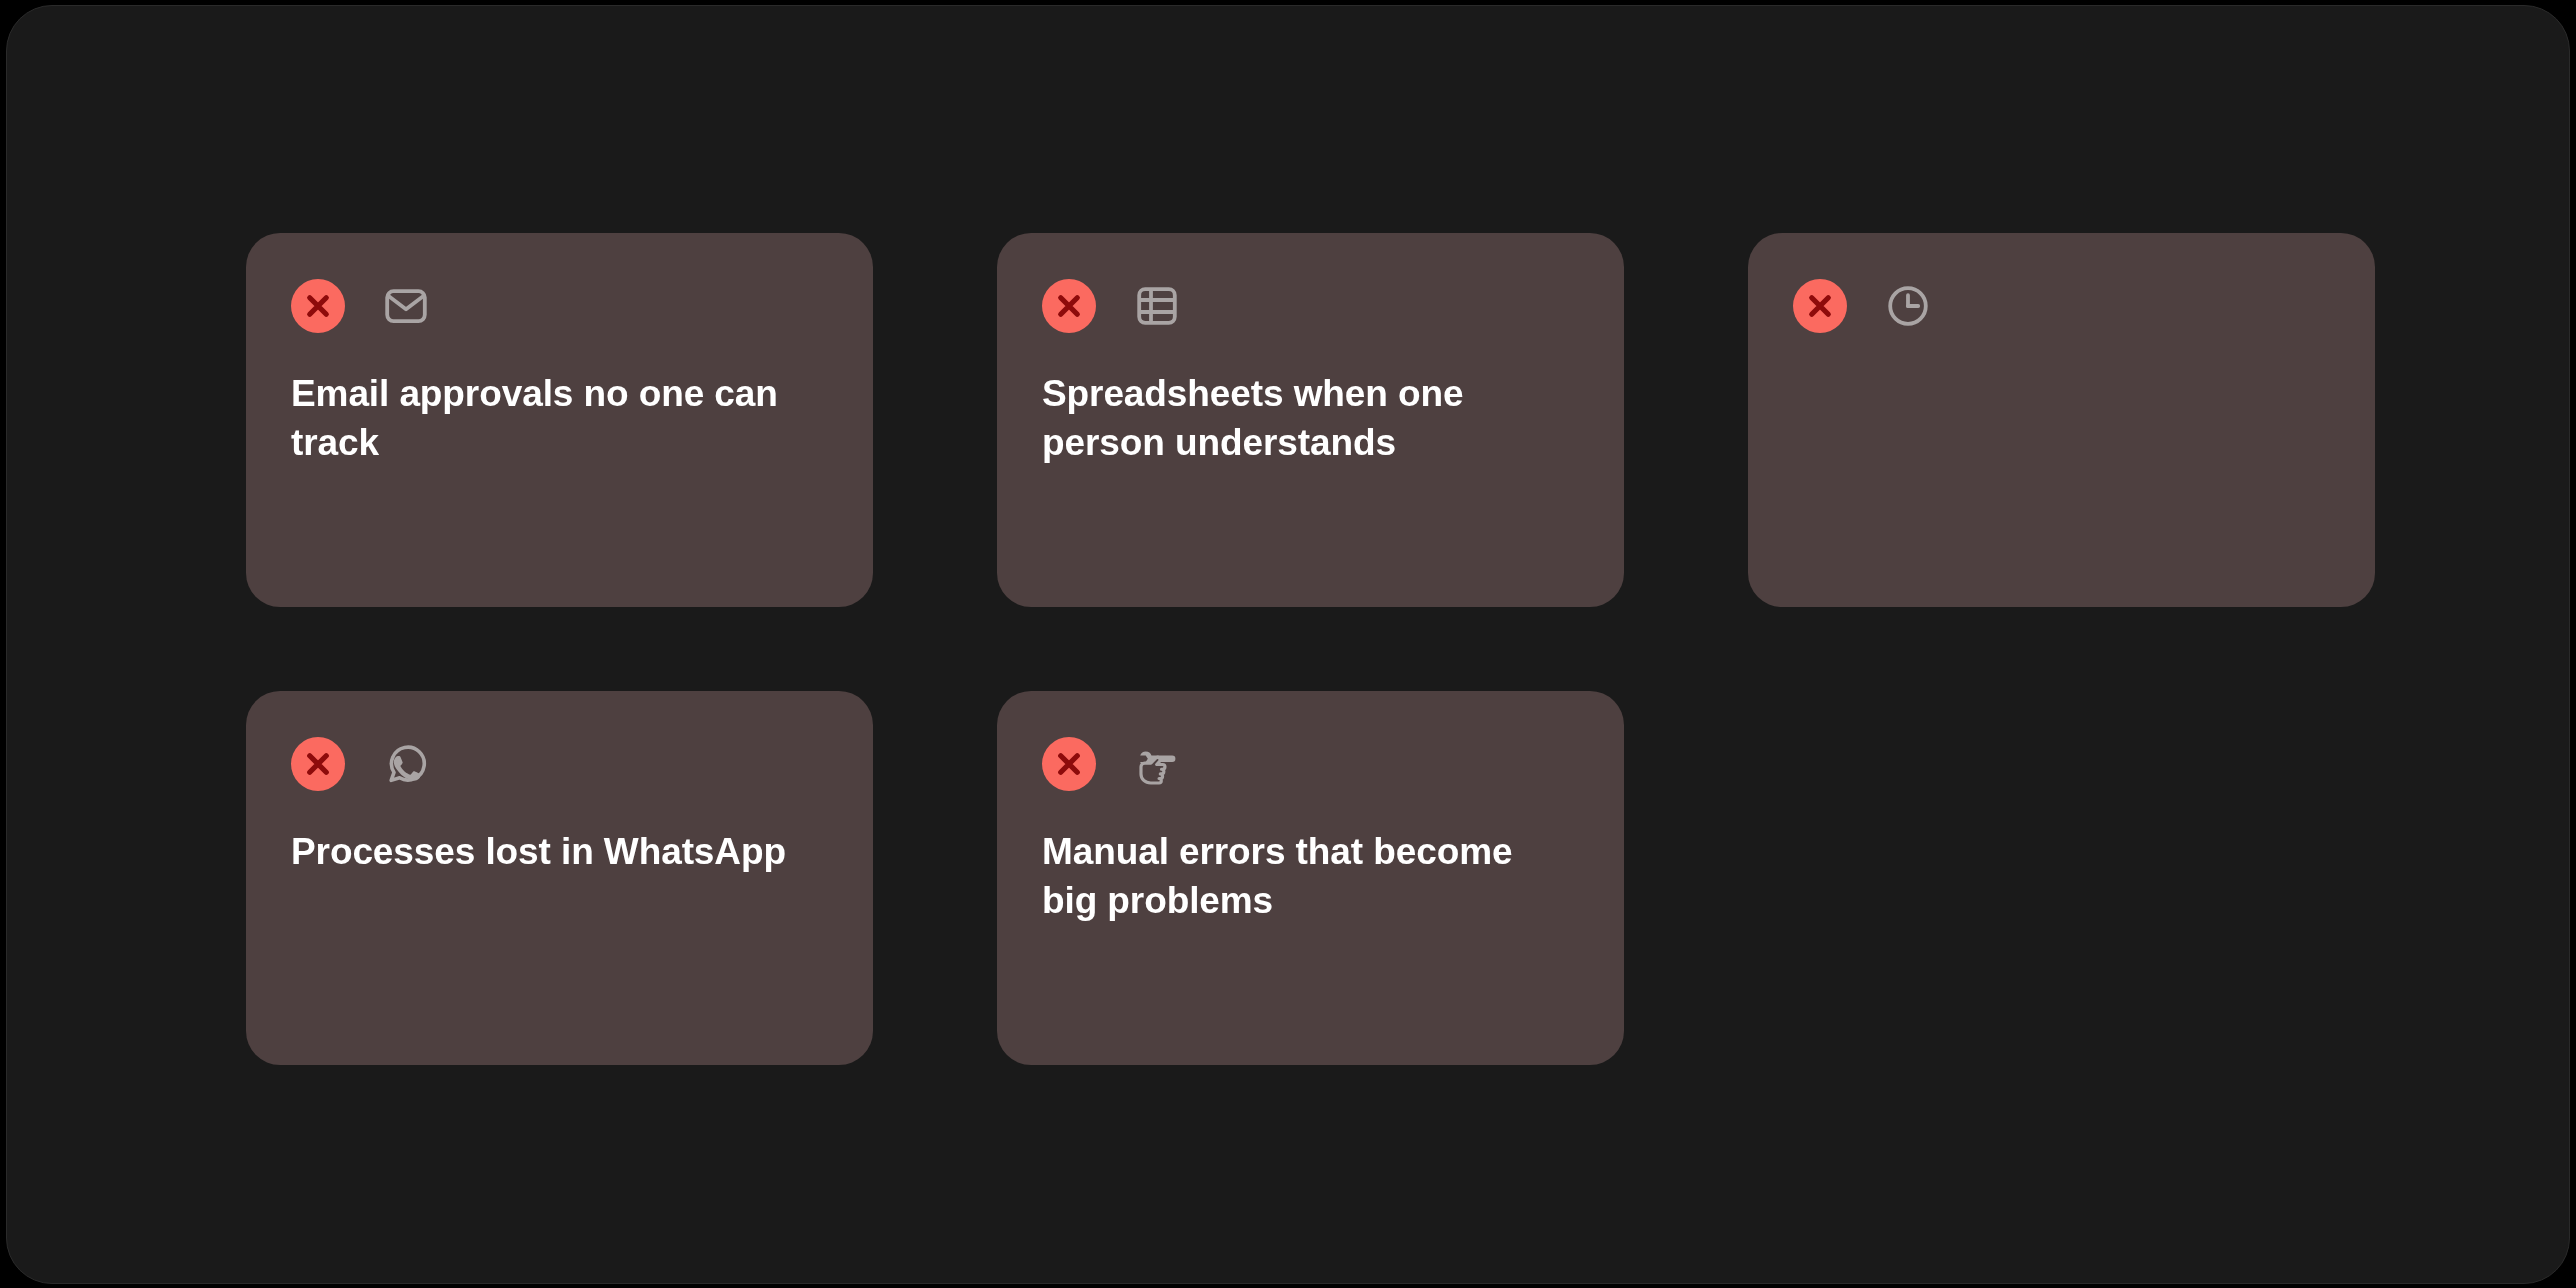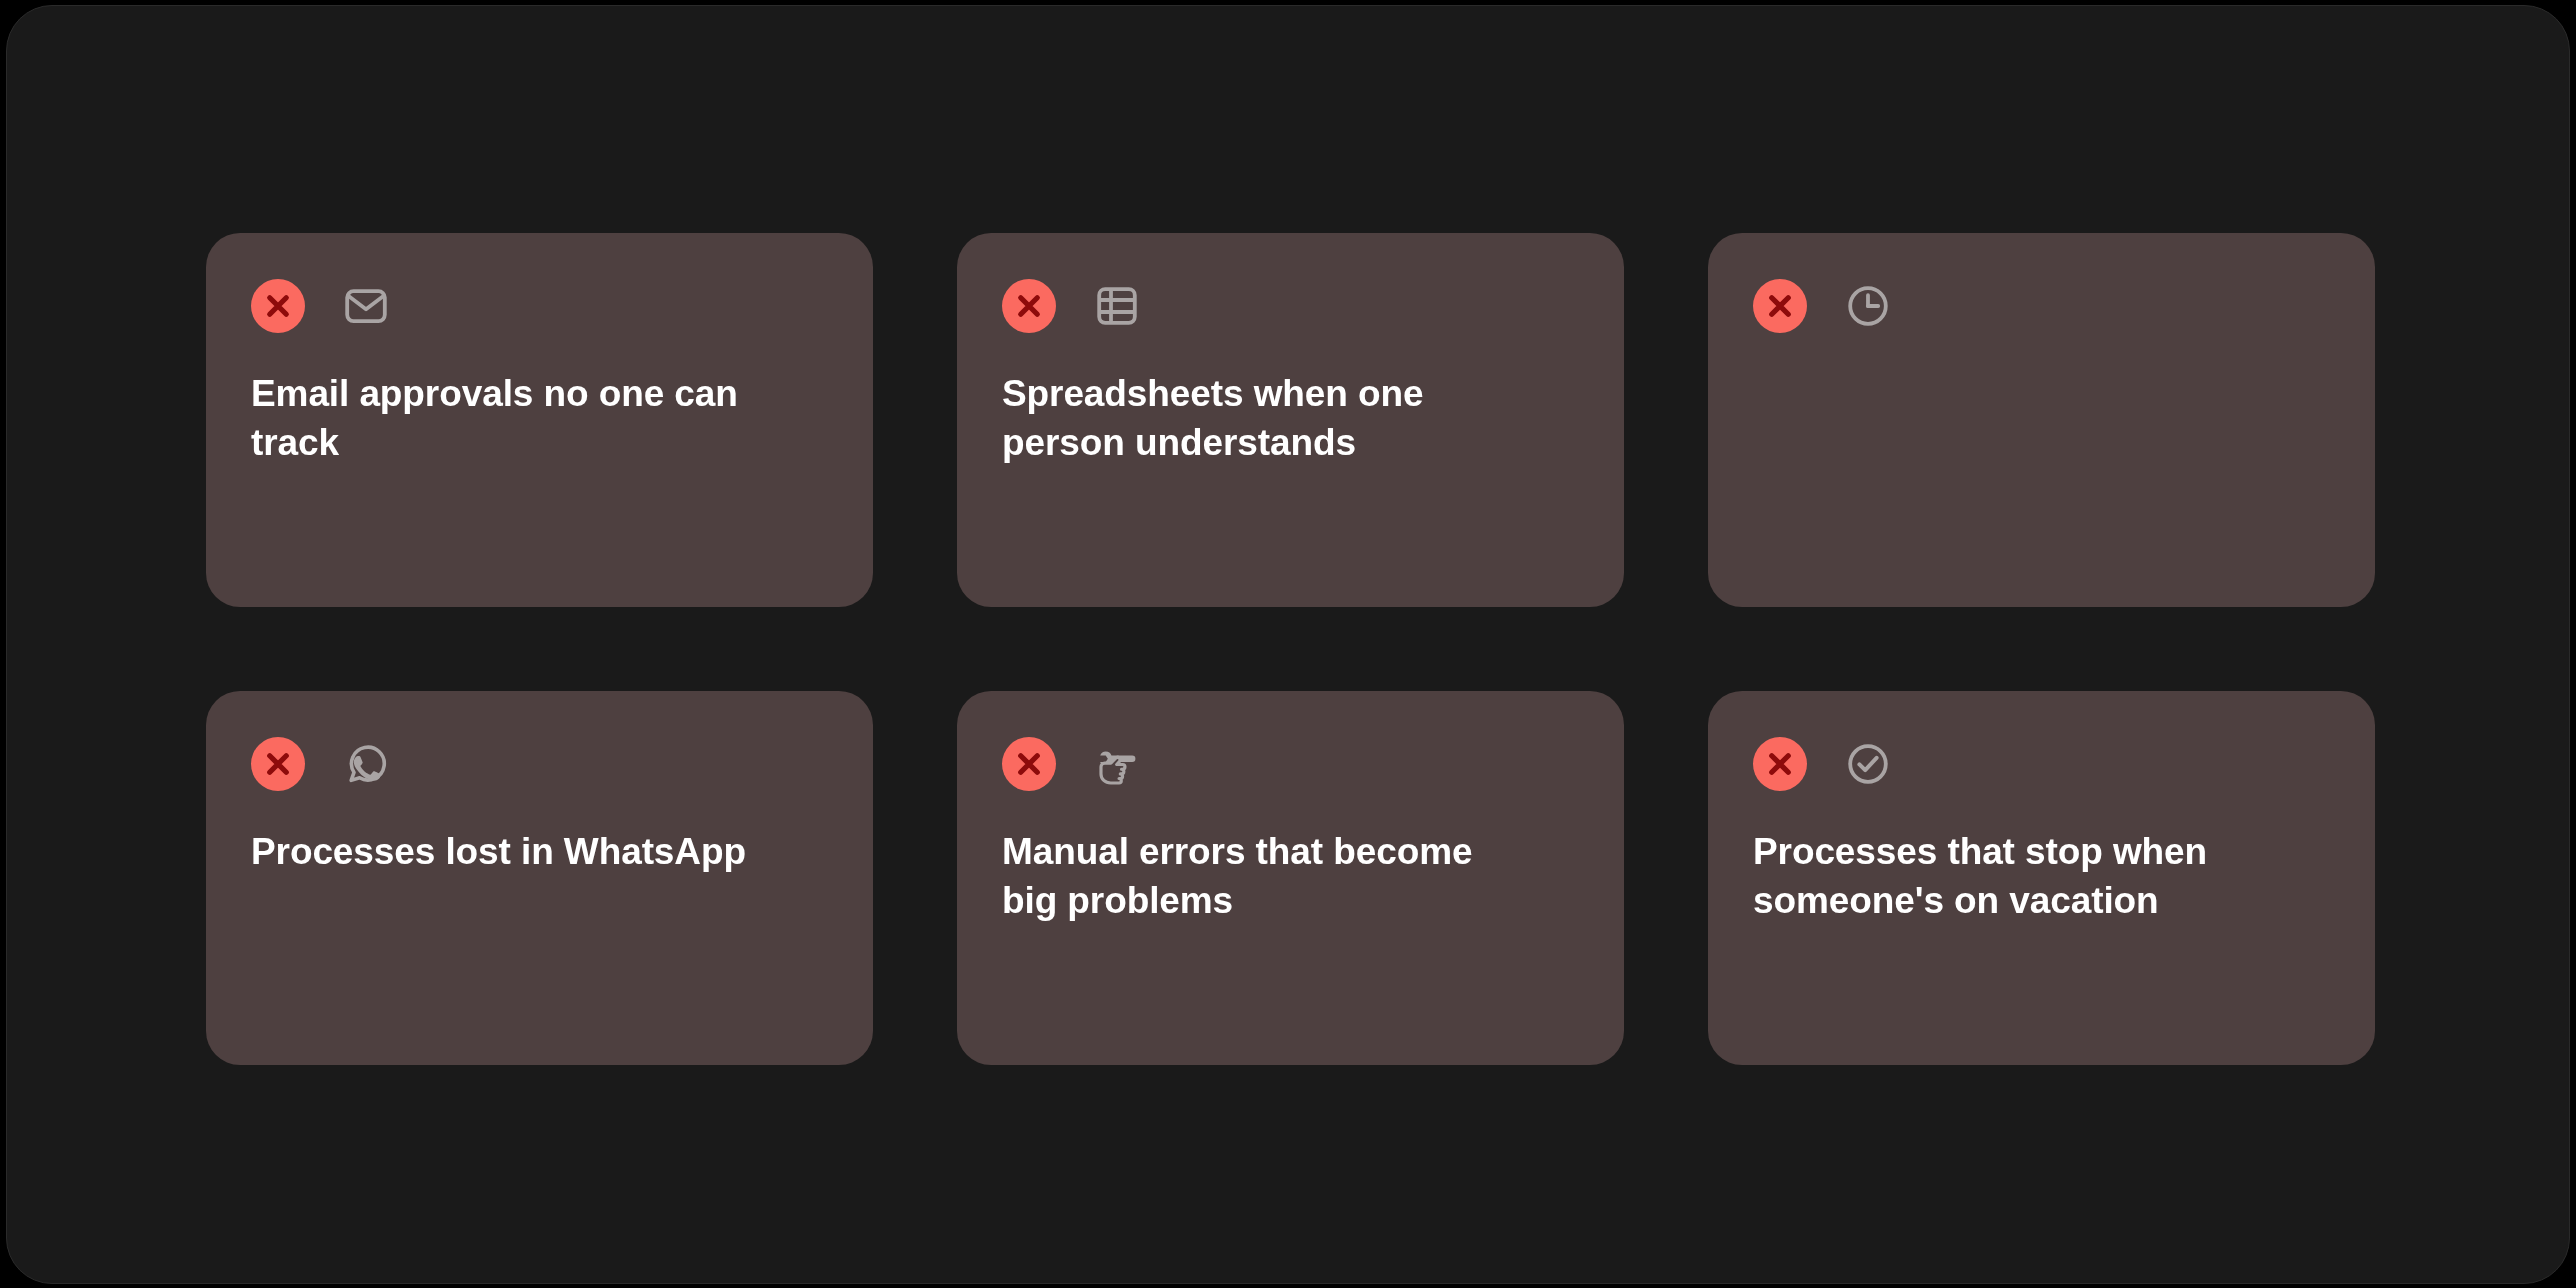--- a/index.html
+++ b/index.html
@@ -50,20 +50,21 @@
 
   .card {
     background: #4e4040;
     border-radius: 34px;
     padding: 46px 40px 45px 45px;
     box-sizing: border-box;
     min-height: 374px;
     display: flex;
     flex-direction: column;
     align-items: flex-start;
+    margin-left: 40px;
   }
 
   .card-icons {
     display: flex;
     align-items: center;
     gap: 36px;
     height: 54px;
     margin-bottom: 36px;
   }
 
@@ -186,33 +187,17 @@
               <g transform="rotate(-45 12 12)">
                 <path d="M9.1 3.6 a2.9 2.9 0 0 1 3.9 3.9 l7.2 7.2 a1.55 1.55 0 0 1 -2.2 2.2 l-7.2 -7.2 a2.9 2.9 0 0 1 -3.9 -3.9 l1.9 1.9 1.85 -0.35 0.35 -1.85 z" fill="#a9a4a4"></path>
               </g>
               <path d="M4.4 13.6 c0 -1.0 0.85 -1.8 1.85 -1.8 h3.0 l2.4 -2.4 a1.2 1.2 0 0 1 1.75 1.65 l-1.3 1.45 h2.9 a1.15 1.15 0 0 1 0 2.3 h-0.55 a1.15 1.15 0 0 1 0 2.3 h-0.6 a1.12 1.12 0 0 1 0 2.25 h-0.6 a1.1 1.1 0 0 1 0 2.2 h-4.1 c-2.7 0 -4.75 -1.9 -4.75 -4.45 z" fill="#4e4040" stroke="#a9a4a4" stroke-width="1.55" stroke-linejoin="round"></path>
             </svg>
           </span>
         </div>
         <p class="card-title">Manual errors that become big problems</p>
       </div>
 
-      <div class="card">
-        <div class="card-icons">
-          <span class="x-badge">
-            <svg width="54" height="54" viewBox="0 0 72 72" aria-hidden="true">
-              <path d="M25 25 L47 47 M47 25 L25 47" stroke="#8e0b0b" stroke-width="7" stroke-linecap="round"></path>
-            </svg>
-          </span>
-          <span class="type-icon">
-            <svg width="48" height="48" viewBox="0 0 24 24" fill="none" aria-hidden="true">
-              <circle cx="12" cy="12" r="8.9" stroke="#a9a4a4" stroke-width="1.9"></circle>
-              <path d="M7.7 12.2 L10.6 15.1 L16.3 8.9" stroke="#a9a4a4" stroke-width="2.0" stroke-linecap="round" stroke-linejoin="round"></path>
-            </svg>
-          </span>
-        </div>
-        <p class="card-title">Processes that stop when someone's on vacation</p>
-      </div>
 
     </div>
   </div>
 </div>
 
 
 </body></html>

